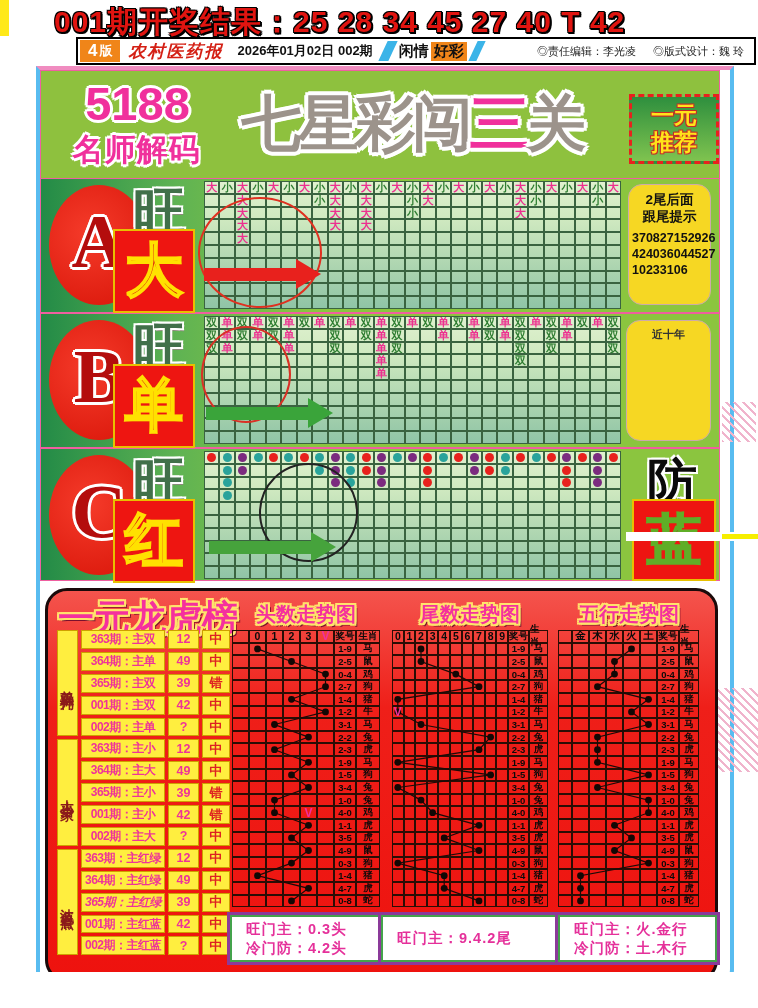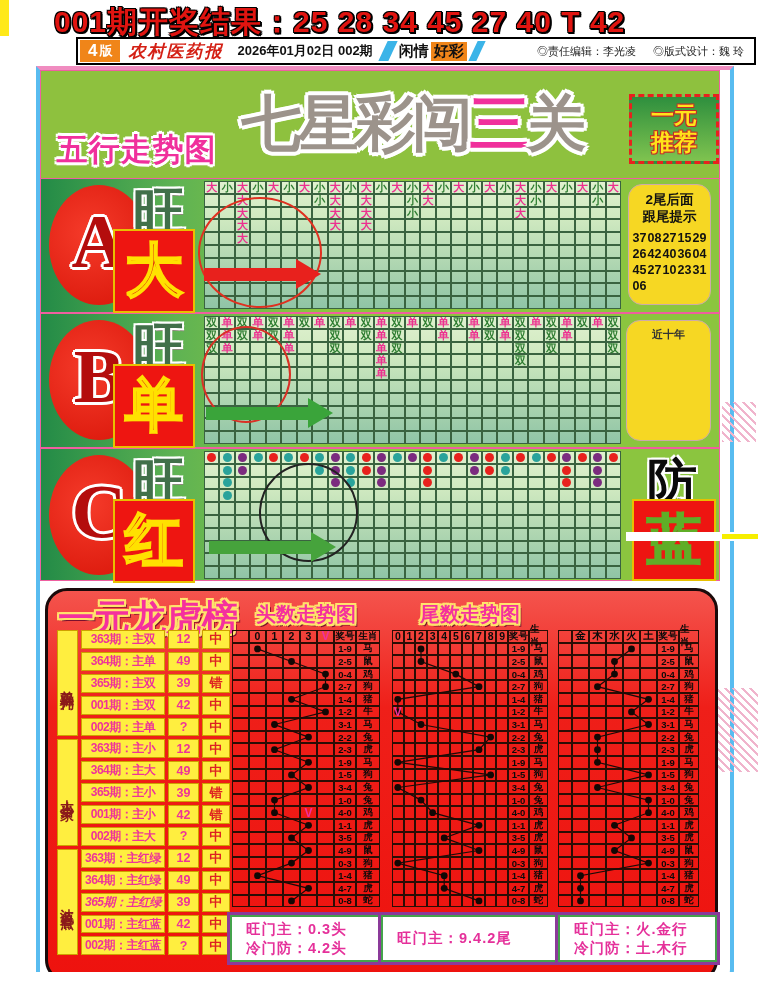--- a/index.html
+++ b/index.html
@@ -64,21 +64,21 @@
   .dot{width:9px;height:9px;border-radius:50%;}
   .dotR{background:#e8211d;} .dotT{background:#29a39b;} .dotP{background:#7b2b7f;}
   .oval{position:absolute;border:2px solid #e03020;border-radius:50%;z-index:5;}
   .ringC{position:absolute;border:2px solid #222;border-radius:50%;z-index:5;}
   .arrowbody{position:absolute;height:13px;z-index:5;}
   .arrowhead{position:absolute;width:0;height:0;border-top:15px solid transparent;border-bottom:15px solid transparent;z-index:5;}
   
   .tipsbox{left:628px;top:184px;width:81px;height:119px;background:#f6d723;border-radius:14px;
     border:1px solid #caa;text-align:center;}
   .tipstitle{font-size:13.5px;font-weight:bold;color:#111;line-height:17px;margin-top:6px;}
-  .tipnums{display:grid;grid-template-columns:repeat(5,1fr);margin:5px 3px 0 3px;}
+  .tipnums{display:grid;grid-template-columns:repeat(6,1fr);margin:5px 3px 0 3px;}
   .tipnums span{font-size:12.5px;font-weight:bold;color:#111;line-height:16px;}
   .decade{left:626px;top:320px;width:83px;height:119px;background:#f6d723;border-radius:14px;
     border:1px solid #caa;text-align:center;}
   .decade div{font-size:11px;font-weight:bold;color:#333;margin-top:6px;}
   .fang{left:630px;top:449px;width:84px;text-align:center;font-size:50px;font-weight:bold;color:#0a0a0a;
     text-shadow:-2px -2px 0 #fff,2px -2px 0 #fff,-2px 2px 0 #fff,2px 2px 0 #fff;}
   .lanbox{left:632px;top:499px;width:80px;height:78px;background:#ee1511;border:2px solid #e8c000;
     display:flex;align-items:center;justify-content:center;}
   .wstripe{left:626px;top:532px;width:132px;height:9px;background:#fff;z-index:6;}
   .yline{left:722px;top:534px;width:36px;height:5px;background:#f6ee00;z-index:7;}
@@ -133,21 +133,22 @@
     <span class="colR">好彩</span>
     <span class="sl2"></span>
     <span class="eds">
       <span>◎责任编辑：李光凌</span>
       <span>◎版式设计：魏 玲</span>
     </span>
   </div>
 
   <div class="abs frame"></div>
   <div class="abs tband"></div>
-  <div class="abs decode">五行走势图</div>
+  <div class="abs code5188">5188</div>
+  <div class="abs decode">名师解码</div>
   <div class="abs mtitle"><span>七星彩闯</span><span class="pk">三</span><span>关</span></div>
   <div class="abs badge">
     <div>一元</div>
     <div>推荐</div>
   </div>
 
   <div class="abs band bandA">
     <div class="ellipse"></div>
     <div class="bletter">A</div>
     <div class="wang">旺</div>
@@ -1332,20 +1333,21 @@
     </div>
   <div class="abs wstripe"></div>
   <div class="abs yline"></div>
   <div class="abs hatch hatch1"></div>
   <div class="abs hatch hatch2"></div>
 
   <div class="abs redbox"></div>
   <div class="ptitle btitle">一元龙虎榜</div>
   <div class="ptitle ct0">头数走势图</div>
   <div class="ptitle ct1">尾数走势图</div>
+  <div class="ptitle ct2">五行走势图</div>
   <div class="abs dragon" id="dragonTable">
       <div class="dcell dgroup" style="grid-area: 1 / 1 / span 5;">单双神判</div>
       <div class="dcell dlabel" style="grid-area: 1 / 2;">363期：主双</div>
       <div class="dcell dval" style="grid-area: 1 / 3;">12</div>
       <div class="dcell dres" style="grid-area: 1 / 4;">中</div>
       <div class="dcell dlabel" style="grid-area: 2 / 2;">364期：主单</div>
       <div class="dcell dval" style="grid-area: 2 / 3;">49</div>
       <div class="dcell dres" style="grid-area: 2 / 4;">中</div>
       <div class="dcell dlabel" style="grid-area: 3 / 2;">365期：主双</div>
       <div class="dcell dval" style="grid-area: 3 / 3;">39</div>

